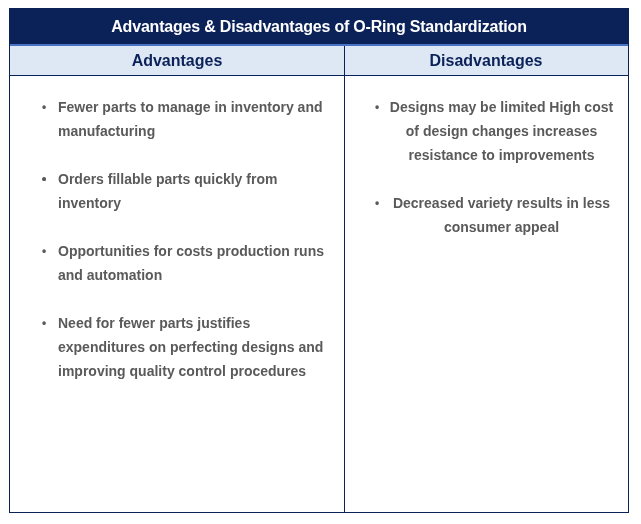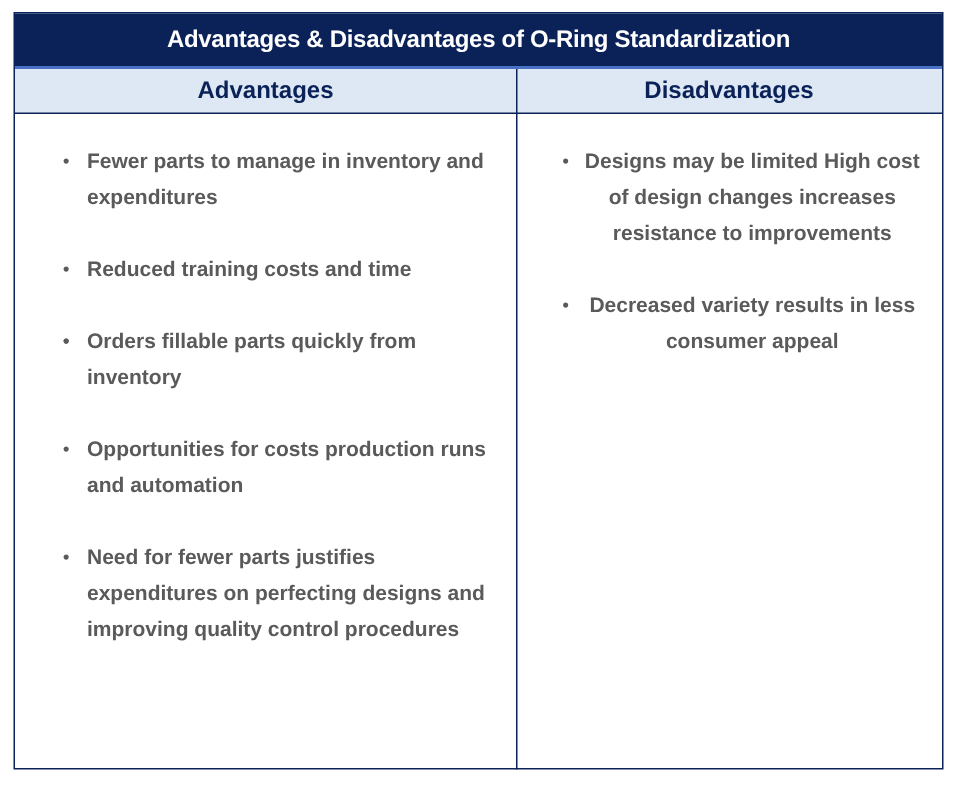--- a/index.html
+++ b/index.html
@@ -35,22 +35,22 @@
 <div class="table">
   <div class="title">Advantages &amp; Disadvantages of O-Ring Standardization</div>
   <div class="header">
     <div class="hcell left">Advantages</div>
     <div class="hcell right">Disadvantages</div>
   </div>
   <div class="divider"></div>
 
   <div class="col left">
     <ul>
-      <li><span class="bullet">•</span><span>Fewer parts to manage in inventory and expenditures</span></li>
-      <li><span class="bullet">•</span><span>Reduced training costs and time</span></li>
+      <li><span class="bullet">•</span><span>Fewer parts to manage in inventory and manufacturing</span></li>
+      <li><span class="bullet">•</span></li>
       <li><span class="bullet">•</span></li>
       <li><span class="bullet">•</span><span>Orders fillable parts quickly from inventory</span></li>
       <li><span class="bullet">•</span><span>Opportunities for costs production runs and automation</span></li>
       <li><span class="bullet">•</span><span>Need for fewer parts justifies expenditures on perfecting designs and improving quality control procedures</span></li>
     </ul>
   </div>
 
   <div class="col right">
     <ul>
       <li><span class="bullet">•</span><span>Designs may be limited High cost of design changes increases resistance to improvements</span></li>

